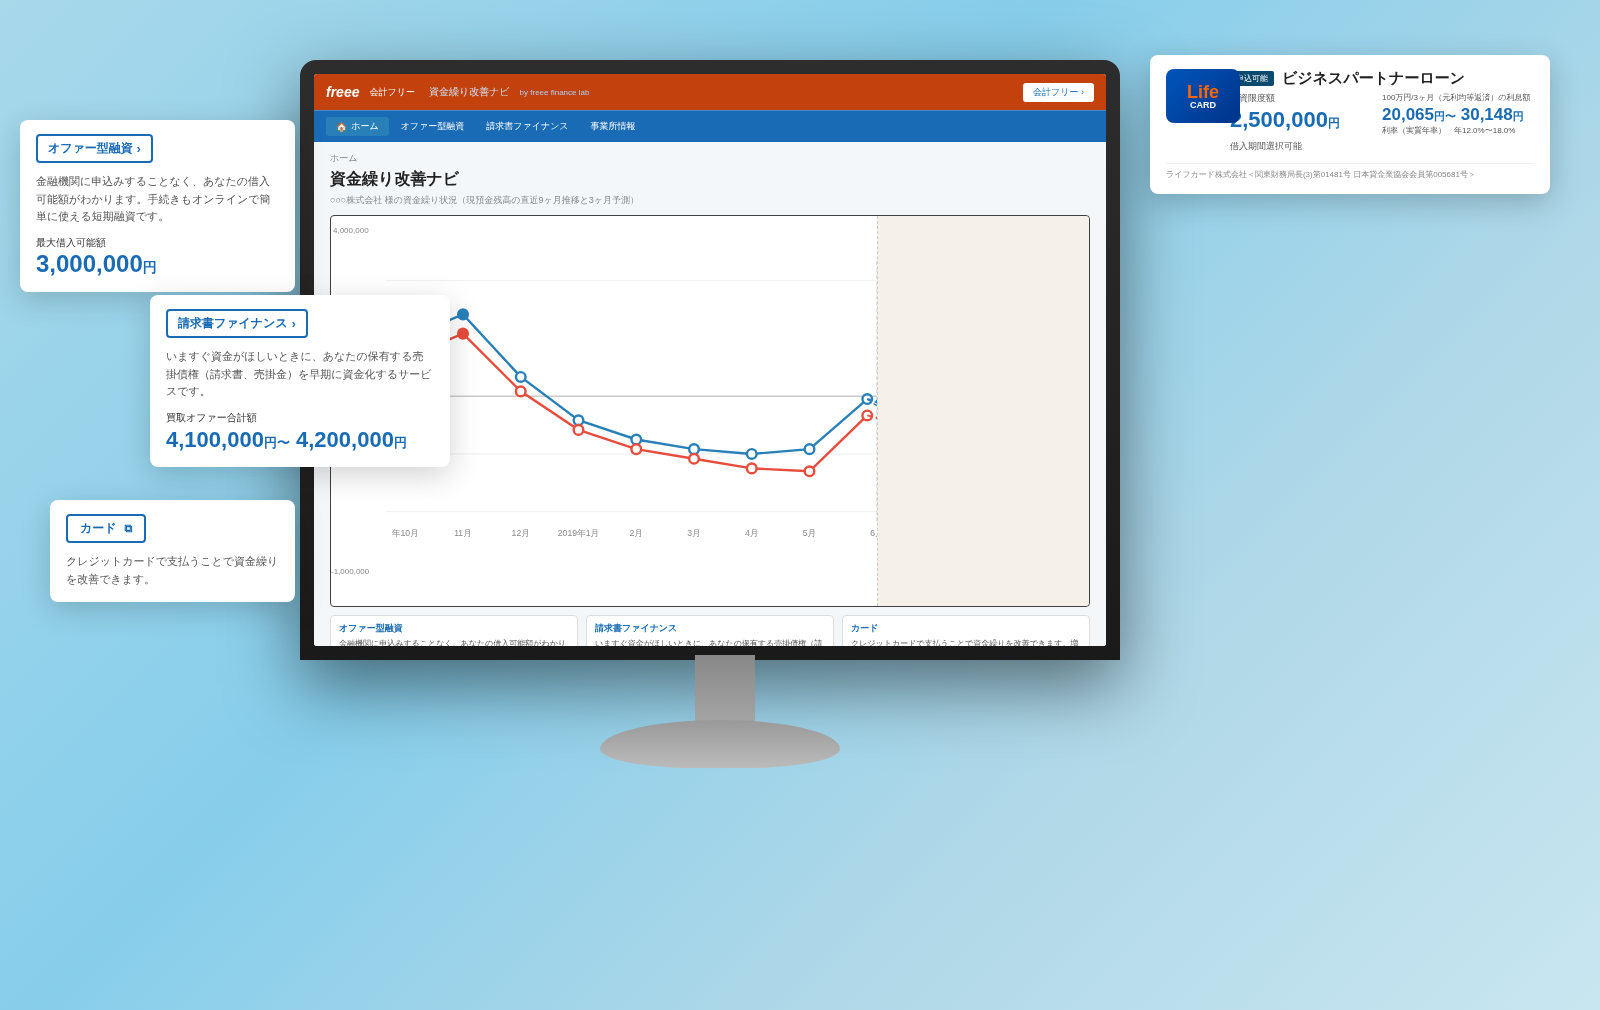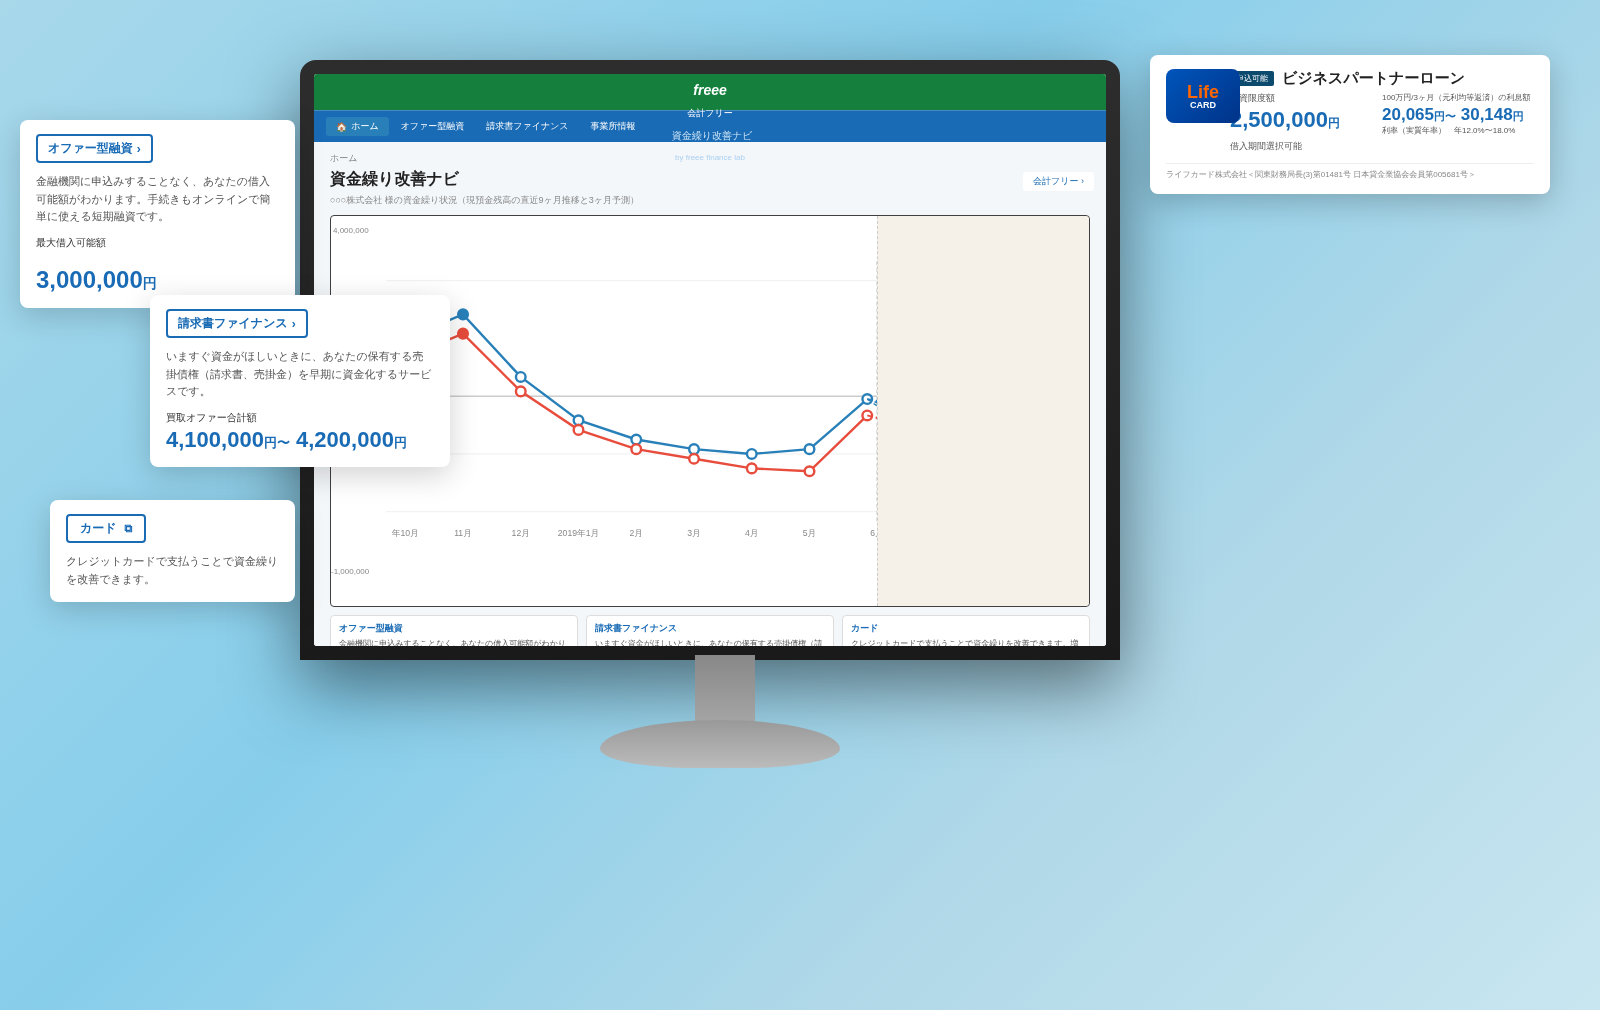--- a/index.html
+++ b/index.html
@@ -18,21 +18,21 @@
     }
   </style>
 </head>
 <body>
 
 <div style="position:relative; width:1600px; height:1010px;">
 
   <div style="position:absolute; left:300px; top:60px; width:820px; height:600px; background:linear-gradient(180deg,#2d2d2d,#1a1a1a); border-radius:16px 16px 0 0; padding:14px; box-shadow: 0 25px 70px rgba(0,0,0,0.5);">
     <div style="width:100%; height:100%; background:#fff; border-radius:3px; overflow:hidden;">
 
-      <div style="background:#15803d; height:36px; display:flex; align-items:center; padding:8px 12px; gap:10px;flex-direction:column;">
+      <div style="background:#c2410c; height:36px; display:flex; align-items:center; padding:8px 12px; gap:10px;">
         <span style="font-style:italic; color:#fff; font-size:14px; font-weight:bold;">freee</span>
         <div style="display:flex; flex-direction:column; line-height:1.2;">
           <span style="color:#fff; font-size:9px;">会計フリー</span>
         </div>
         <span style="color:#cce4f7; font-size:10px; margin-left:4px;">資金繰り改善ナビ</span>
         <span style="color:#aad0f0; font-size:8px;">by freee finance lab</span>
         <div style="margin-left:auto; background:#fff; color:#1a6bb5; border-radius:3px; padding:3px 10px; font-size:9px; cursor:pointer;">会計フリー ›</div>
       </div>
 
       <div style="background:#1a6bb5; height:32px; display:flex; align-items:center; padding:0 12px; gap:2px; border-top:1px solid rgba(255,255,255,0.2);">
@@ -159,21 +159,21 @@
   <div style="position:absolute; left:695px; top:655px; width:60px; height:80px; background:linear-gradient(180deg,#888,#aaa);"></div>
 
   <div style="position:absolute; left:600px; top:720px; width:240px; height:48px; background:linear-gradient(180deg,#999,#bbb); border-radius:50% 50% 40% 40% / 60% 60% 40% 40%;"></div>
 
   <div style="position:absolute; left:20px; top:120px; width:275px; background:#fff; border-radius:8px; box-shadow:0 8px 30px rgba(0,0,0,0.18); padding:14px 16px;">
     <div style="display:inline-flex; align-items:center; border:2px solid #1a6bb5; color:#1a6bb5; border-radius:4px; padding:4px 10px; font-size:12px; font-weight:bold; margin-bottom:10px; cursor:pointer;">
       <span>オファー型融資</span>
       <span style="margin-left:4px;">›</span>
     </div>
     <div style="font-size:11px; color:#555; line-height:1.6; margin-bottom:10px;">金融機関に申込みすることなく、あなたの借入可能額がわかります。手続きもオンラインで簡単に使える短期融資です。</div>
-    <div style="font-size:10px; color:#333; margin-bottom:16px;">最大借入可能額</div>
+    <div style="font-size:10px; color:#333; margin-bottom:0;">最大借入可能額</div>
     <div style="font-size:24px; font-weight:bold; color:#1a6bb5;">
       <span>3,000,000</span><span style="font-size:14px;">円</span>
     </div>
   </div>
 
   <div style="position:absolute; left:150px; top:295px; width:300px; background:#fff; border-radius:8px; box-shadow:0 8px 30px rgba(0,0,0,0.18); padding:14px 16px;">
     <div style="display:inline-flex; align-items:center; border:2px solid #1a6bb5; color:#1a6bb5; border-radius:4px; padding:4px 10px; font-size:12px; font-weight:bold; margin-bottom:10px; cursor:pointer;">
       <span>請求書ファイナンス</span>
       <span style="margin-left:4px;">›</span>
     </div>

